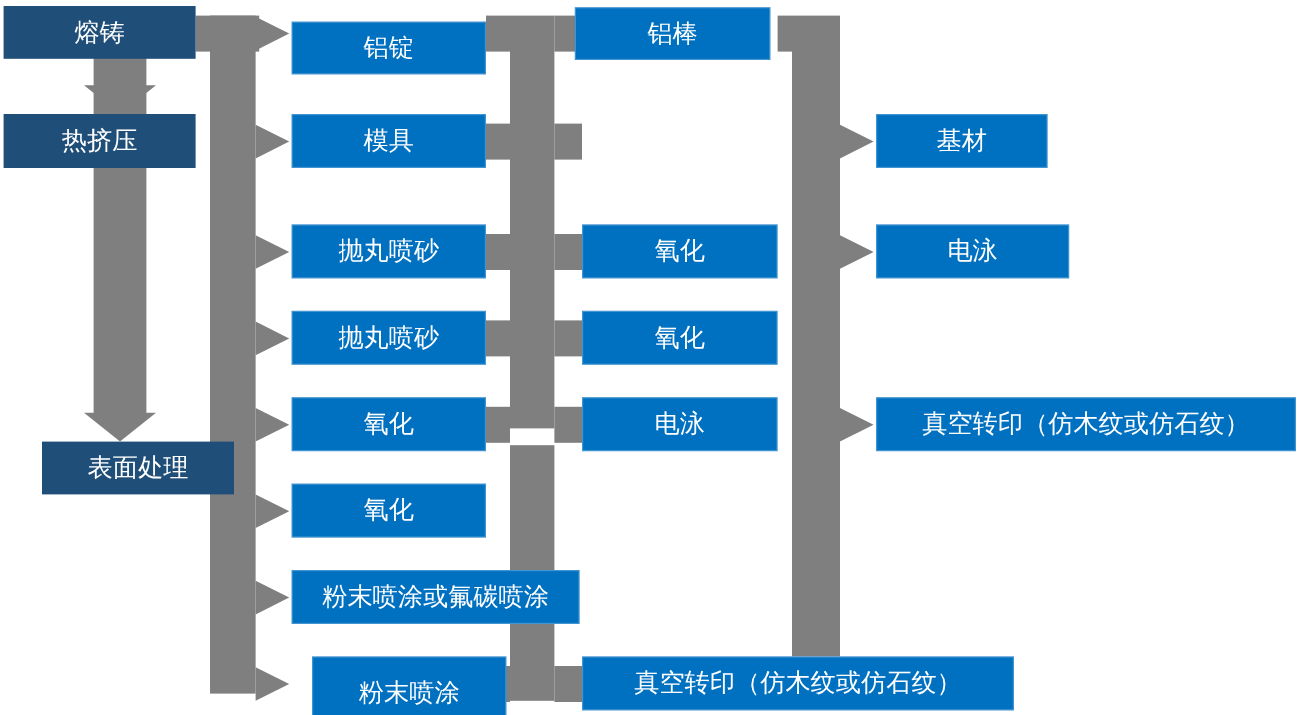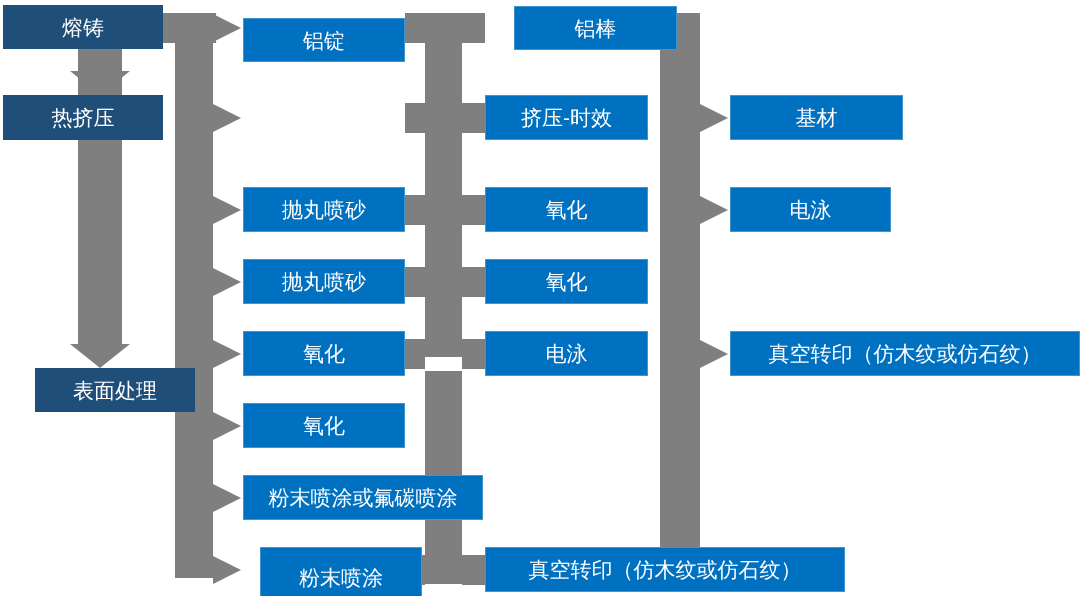--- a/index.html
+++ b/index.html
@@ -101,31 +101,31 @@
 
   <div class="arrow-right" style="left:700px; top:104px;"></div>
   <div class="arrow-right" style="left:700px; top:196px;"></div>
   <div class="arrow-right" style="left:700px; top:340px;"></div>
 
   <div class="node dark" style="left:3px; top:95px; width:160px; height:45px;">热挤压</div>
   <div class="node dark" style="left:3px; top:5px; width:160px; height:44px;">熔铸</div>
   <div class="node dark" style="left:3px; top:368px; width:160px; height:44px;margin-left:32px;">表面处理</div>
 
   <div class="node light" style="left:243px; top:18px; width:162px; height:44px;">铝锭</div>
+  <div class="node light" style="left:243px; top:95px; width:162px; height:45px;">模具</div>
   <div class="node light" style="left:243px; top:187px; width:162px; height:45px;">抛丸喷砂</div>
   <div class="node light" style="left:243px; top:259px; width:162px; height:45px;">抛丸喷砂</div>
   <div class="node light" style="left:243px; top:331px; width:162px; height:45px;">氧化</div>
   <div class="node light" style="left:243px; top:403px; width:162px; height:45px;">氧化</div>
   <div class="node light" style="left:243px; top:475px; width:240px; height:45px; z-index:3;">粉末喷涂或氟碳喷涂</div>
   <div class="node light" style="left:260px; top:547px; width:162px; height:60px;">粉末喷涂</div>
 
-  <div class="node light" style="left:514px; top:6px; width:163px; height:44px;">铝棒</div>
-  <div class="node light" style="left:485px; top:95px; width:163px; height:45px;">挤压-时效</div>
+  <div class="node light" style="left:479px; top:6px; width:163px; height:44px;">铝棒</div>
   <div class="node light" style="left:485px; top:187px; width:163px; height:45px;">氧化</div>
   <div class="node light" style="left:485px; top:259px; width:163px; height:45px;">氧化</div>
   <div class="node light" style="left:485px; top:331px; width:163px; height:45px;">电泳</div>
   <div class="node light" style="left:485px; top:547px; width:360px; height:45px;">真空转印（仿木纹或仿石纹）</div>
 
-  <div class="node light" style="left:730px; top:95px; width:173px; height:45px;">基材</div>
+  <div class="node light" style="left:730px; top:95px; width:143px; height:45px;">基材</div>
   <div class="node light" style="left:730px; top:187px; width:161px; height:45px;">电泳</div>
   <div class="node light" style="left:730px; top:331px; width:350px; height:45px;">真空转印（仿木纹或仿石纹）</div>
 
 </div>
 
 </body></html>

